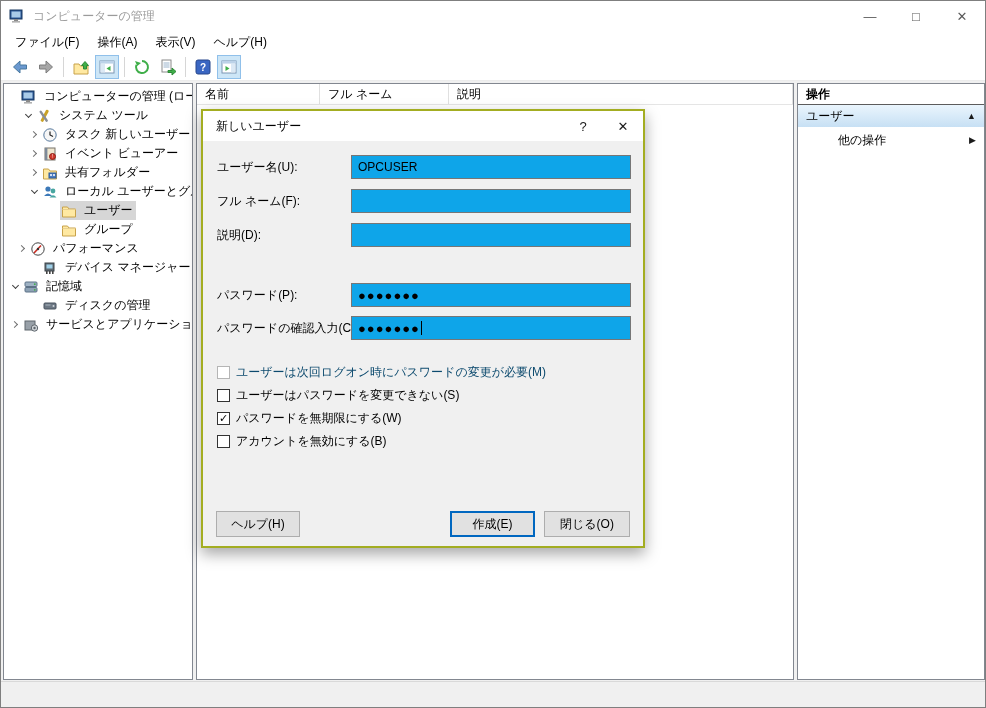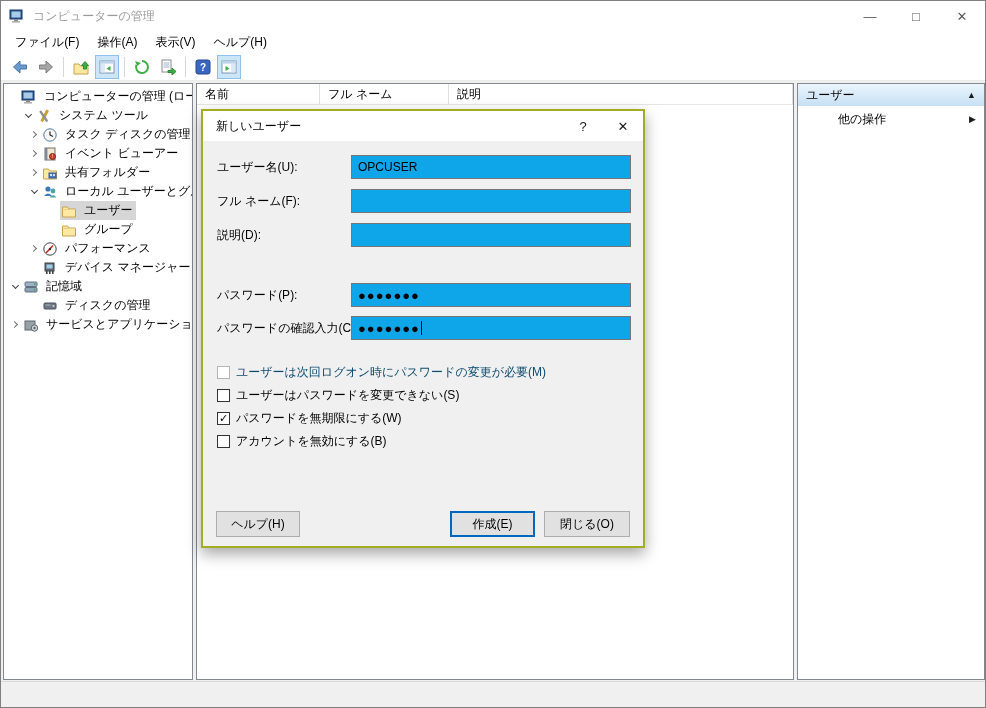--- a/index.html
+++ b/index.html
@@ -194,21 +194,21 @@
             <span class="chev closed">
               <i></i>
             </span>
             <span class="sel-wrap">
               <span class="tree-ic">
                 <svg width="16" height="16" viewBox="0 0 16 16">
                   <circle cx="8" cy="8" r="6.2" fill="#f6f6f6" stroke="#56789c"></circle>
                   <path d="M8 4.5 V8 L11 9.5" stroke="#222" fill="none" stroke-width="1.2"></path>
                 </svg>
               </span>
-              <span class="tree-lab">タスク ディスクの管理</span>
+              <span class="tree-lab">タスク 新しいユーザー</span>
             </span>
           </div>
           <div class="tree-row" style="padding-left: 24px;">
             <span class="chev closed">
               <i></i>
             </span>
             <span class="sel-wrap">
               <span class="tree-ic">
                 <svg width="16" height="16" viewBox="0 0 16 16">
                   <rect x="3" y="2" width="10" height="12" fill="#efe7cf" stroke="#77726a"></rect>
@@ -269,21 +269,21 @@
             <span class="sel-wrap">
               <span class="tree-ic">
                 <svg width="16" height="16" viewBox="0 0 16 16">
                   <path d="M1.5 4 h5 l1.5 2 h6.5 v8 H1.5 Z" fill="#ffe9a2" stroke="#c8a24a"></path>
                   <path d="M1.5 6.5 h13" stroke="#e8cf8e"></path>
                 </svg>
               </span>
               <span class="tree-lab">グループ</span>
             </span>
           </div>
-          <div class="tree-row" style="padding-left: 24px;">
+          <div class="tree-row" style="padding-left: 12px;">
             <span class="chev closed">
               <i></i>
             </span>
             <span class="sel-wrap">
               <span class="tree-ic">
                 <svg width="16" height="16" viewBox="0 0 16 16">
                   <circle cx="8" cy="8" r="6.2" fill="#fdfdfd" stroke="#444"></circle>
                   <path d="M4 12 L11 4.5" stroke="#c8281e" stroke-width="1.6"></path>
                   <circle cx="8" cy="8" r="1.2" fill="#333"></circle>
                 </svg>
@@ -356,20 +356,21 @@
     <div class="panel panel-mid">
       <div class="list-header" id="listheader">
           <div class="col-h" style="width: 123px;">名前</div>
           <div class="col-h" style="width: 129px;">フル ネーム</div>
           <div class="col-h" style="width: 344px;">説明</div>
         </div>
       <div></div>
     </div>
 
     <div class="panel panel-right">
+      <div class="actions-title">操作</div>
       <div class="actions-section">
         <span>ユーザー</span>
         <span class="sec-arrow">▲</span>
       </div>
       <div class="actions-item">
         <span>他の操作</span>
         <span class="item-arrow">▶</span>
       </div>
     </div>
   </div>

